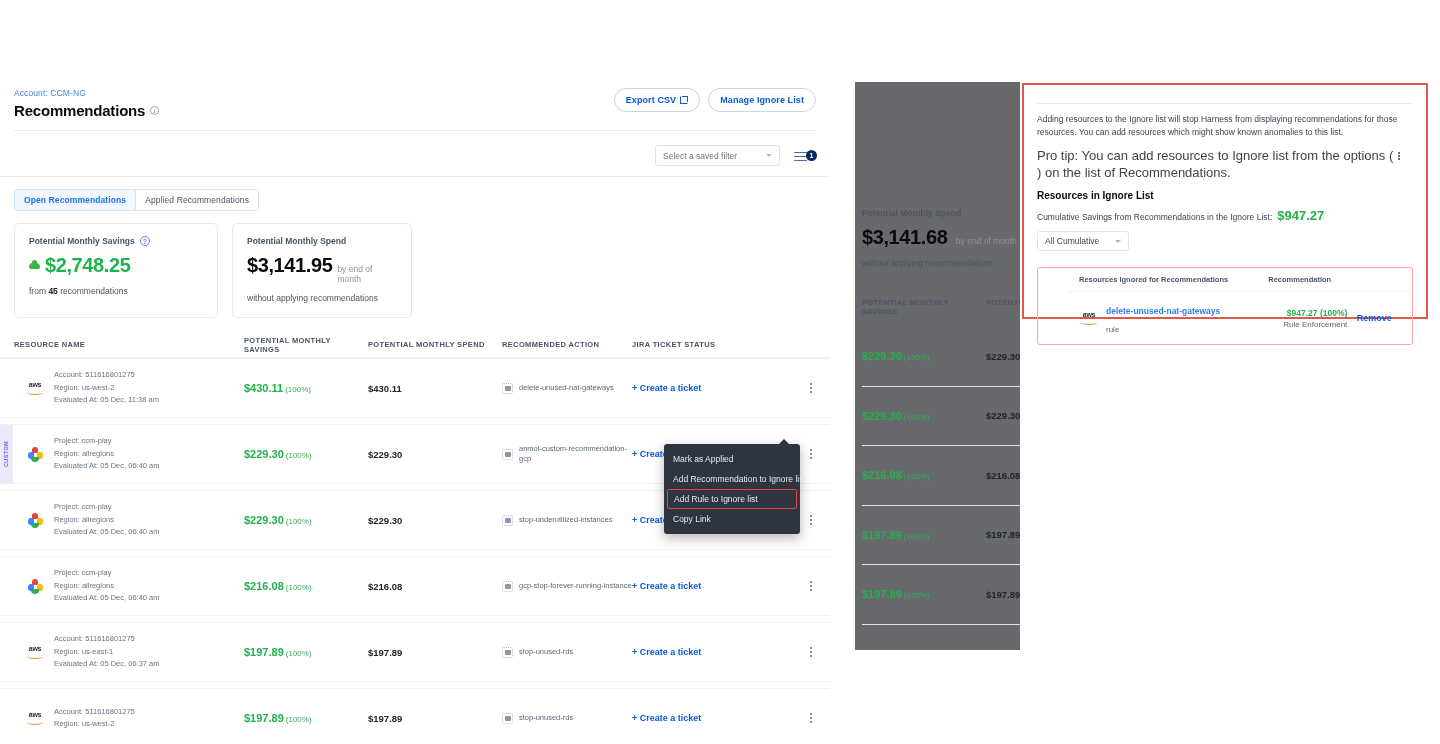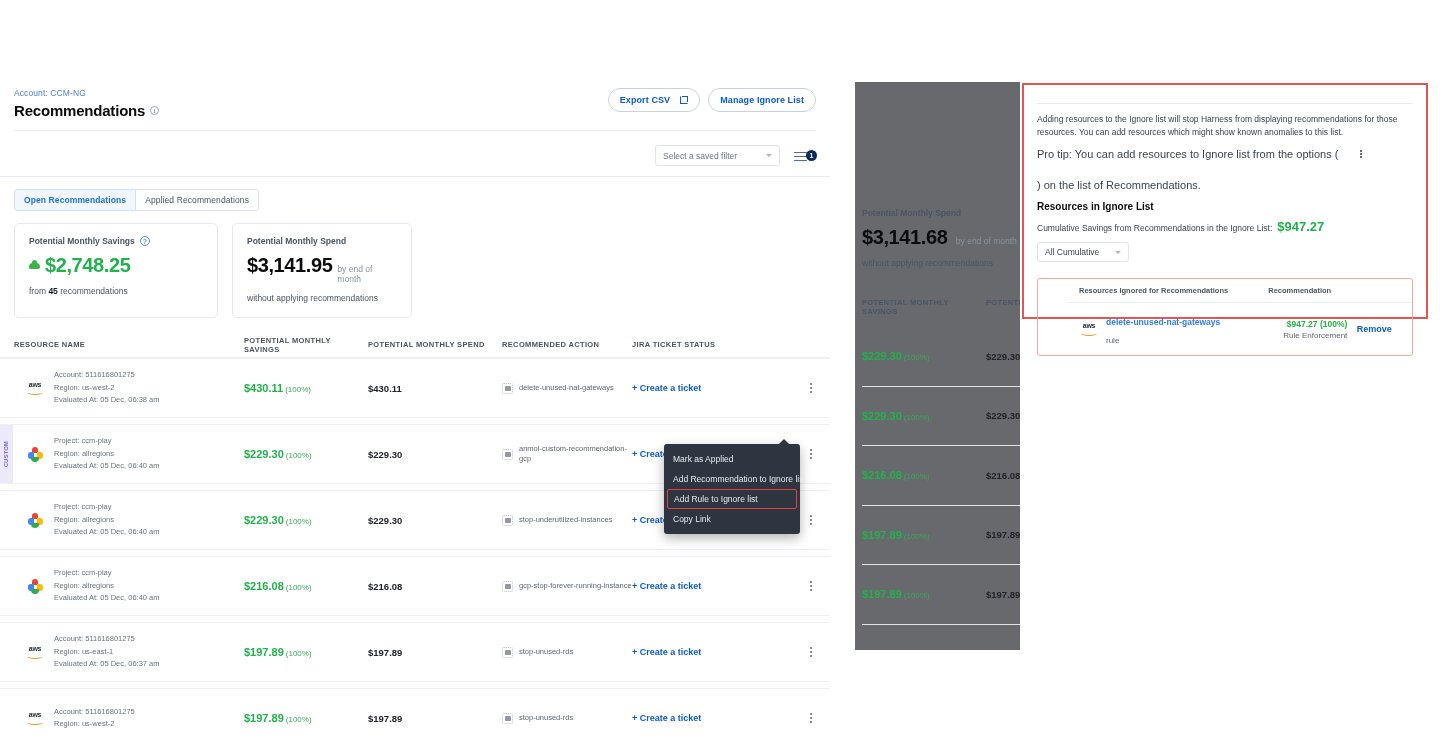--- a/index.html
+++ b/index.html
@@ -22,21 +22,21 @@
     width:9px; height:9px; border:1px solid #9aa5b1; border-radius:50%;
     font-size:7px; line-height:8px; text-align:center; color:#6b7684;
     font-family:"Liberation Serif", serif;
   }
   .head-sep { height:1px; background:#e8ebef; margin-top:11px; }
 
   .btn-bar { position:absolute; right:14px; top:88px; display:flex; gap:8px; }
   .btn {
     border:1px solid #c9d2de; background:#fff; border-radius:12px;
     color:#0a5ad6; font-size:9px; font-weight:bold; letter-spacing:.1px;
-    padding:6px 11px; display:flex; align-items:center; gap:10px; cursor:pointer;
+    padding:6px 11px; display:flex; align-items:center; gap:4px; cursor:pointer;
     white-space:nowrap;
   }
   .ext-ico { display:inline-block; width:8px; height:8px; position:relative; }
   .ext-ico:before{ content:""; position:absolute; left:0; bottom:0; width:6px; height:6px;
     border:1.2px solid #0a5ad6; border-top-color:transparent; border-right-color:transparent;}
   .ext-ico:after{ content:""; position:absolute; right:0; top:0; width:5px; height:5px;
     border-top:1.2px solid #0a5ad6; border-right:1.2px solid #0a5ad6;}
 
   .filter-row {
     height:42px; border-bottom:1px solid #e8ebef;
@@ -131,21 +131,21 @@
   .bd-inner { position:absolute; left:-855px; top:-82px; width:830px; }
 
   
   .ignore-panel {
     position:absolute; left:1022px; top:83px; width:406px; height:236px;
     border:2.5px solid #e0574e; background:#fff; z-index:60; padding:10px 13px;
   }
   .ip-title { font-size:12.5px; font-weight:bold; color:#0b0b0d; letter-spacing:-.1px;}
   .ip-rule { height:1px; background:#e8ebef; margin:8px 0 9px 0;}
   .ip-p { font-size:8.5px; color:#3c4450; line-height:1.55; }
-  .ip-p2 { font-size:11px; color:#3c4450; margin-top:9px; display:flex; align-items:center; gap:19px; flex-wrap:wrap;}
+  .ip-p2 { font-size:13px; color:#3c4450; margin-top:9px; display:flex; align-items:center; gap:2px; flex-wrap:wrap;}
   .dots-inline { display:inline-flex; flex-direction:column; gap:1.2px; margin:0 3px; vertical-align:middle;}
   .dots-inline b{display:block;width:1.8px;height:1.8px;border-radius:50%;background:#3c4450;}
   .ip-sub { font-size:10px; font-weight:bold; color:#0b0b0d; margin-top:10px;}
   .ip-cum { font-size:8.5px; color:#3c4450; margin-top:7px; display:flex; align-items:baseline; gap:5px;}
   .ip-cum .amt { font-size:13px; font-weight:bold; color:#21b24b;}
 
   .ip-searchrow { display:flex; gap:8px; margin-top:8px; align-items:center;}
   .ip-search { flex:1; height:20px; border:1px solid #8ab4f0; border-radius:3px; background:#fff;
     display:flex; align-items:center; gap:5px; padding:0 7px;}
   .mag { width:8px;height:8px;border:1.2px solid #7b8494;border-radius:50%;position:relative;flex:0 0 8px;}
@@ -264,21 +264,21 @@
             <div class="res-cell">
               <span class="prov">
                 <span class="aws">
                   <span class="w">aws</span>
                   <span class="s"></span>
                 </span>
               </span>
               <div class="meta">
                 <div class="k">Account: 511616801275</div>
                 <div class="k">Region: us-west-2</div>
-                <div class="k">Evaluated At: 05 Dec, 06:38 am</div>
+                <div class="k">Evaluated At: 05 Dec, 11:38 am</div>
               </div>
             </div>
             <div class="sav">$430.11<span class="pct">(100%)</span></div>
             <div class="spend-c">$430.11</div>
             <div class="act">
               <span class="act-ico"></span>
               <span>delete-unused-nat-gateways</span>
             </div>
             <div class="jira">+ Create a ticket</div>
             <div class="kebab">

